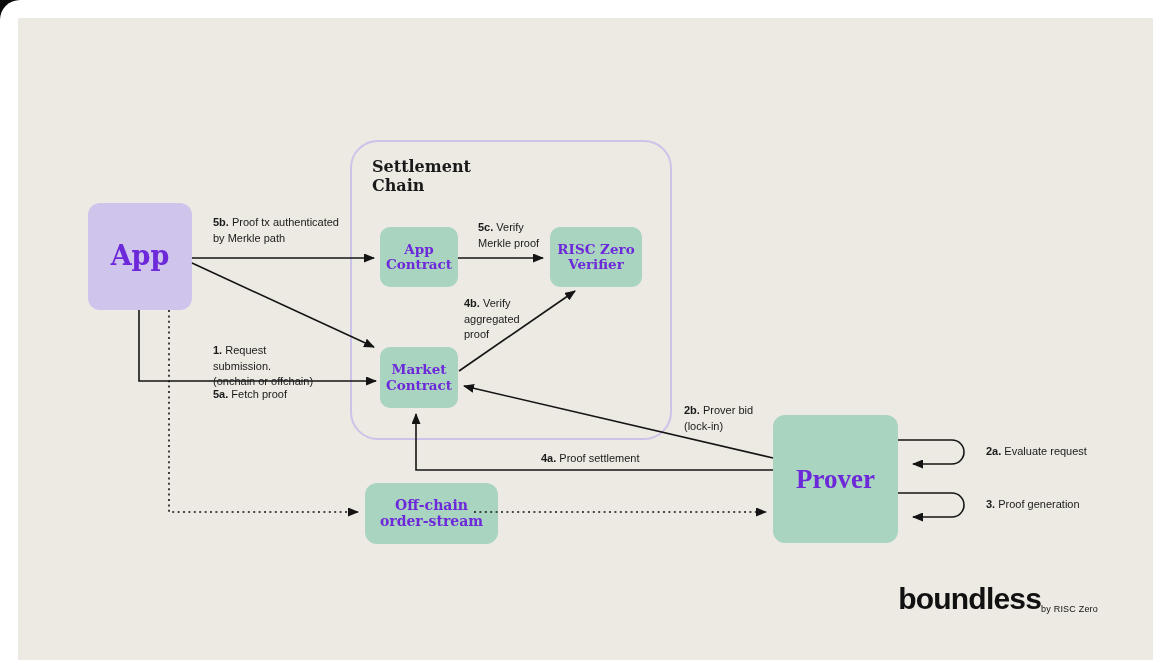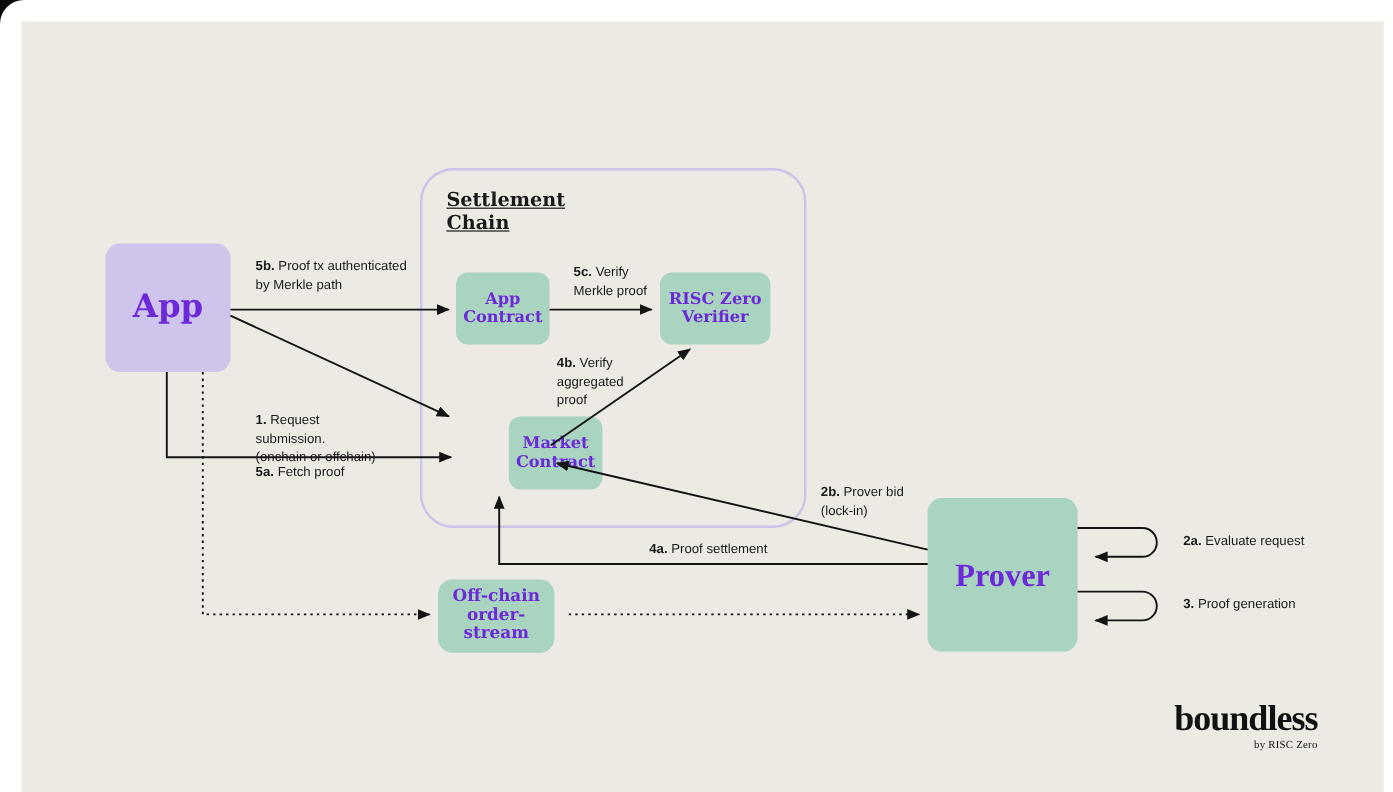--- a/index.html
+++ b/index.html
@@ -4,37 +4,37 @@
 <style>
   html,body{margin:0;padding:0;}
   body{width:1161px;height:660px;overflow:hidden;background:#000;font-family:"Liberation Sans",sans-serif;}
   .stage{position:relative;width:1161px;height:660px;}
   .corner-black{position:absolute;left:0;top:0;width:22px;height:22px;background:#0a0a0a;z-index:0;}
   .page{position:absolute;inset:0;background:var(--page-bg,#ffffff);border-top-left-radius:20px;z-index:1;}
   .panel{position:absolute;left:18px;top:18px;right:8px;bottom:0;background:var(--panel-bg,#ECEAE3);z-index:2;}
   .title{position:absolute;left:80px;top:59px;margin:0;font-size:23px;font-weight:500;letter-spacing:-0.2px;color:var(--text-ink,#1a1a1a);z-index:5;}
 
   .chain{position:absolute;left:350px;top:140px;width:322px;height:300px;border:2.5px solid var(--chain-border,#CDC2E9);border-radius:28px;box-sizing:border-box;z-index:3;}
-  .chain-label{position:absolute;left:20px;top:16px;font-family:"DejaVu Serif","Liberation Serif",serif;font-weight:700;font-size:16px;line-height:1.18;color:var(--text-ink,#1a1a1a);white-space:pre-line;text-decoration:underline;}
+  .chain-label{position:absolute;left:20px;top:16px;font-family:"DejaVu Serif","Liberation Serif",serif;font-weight:700;font-size:16px;line-height:1.18;color:var(--text-ink,#1a1a1a);white-space:pre-line;}
 
   .node{position:absolute;display:flex;align-items:center;justify-content:center;text-align:center;z-index:4;
         font-family:"DejaVu Serif","Liberation Serif",serif;font-weight:700;color:#6d28d9;}
   .node span{white-space:pre-line;line-height:1.12;}
   .node.purple{background:var(--app-node-fill,#CFC4EB);}
   .node.green{background:var(--green-node-fill,#A9D4C0);}
 
   .wires{position:absolute;left:0;top:0;z-index:6;pointer-events:none;}
   .wires path{fill:none;stroke:var(--line-ink,#141414);stroke-width:1.6;}
   .wires path.dotted{stroke-dasharray:2 3.4;}
 
   .lbl{position:absolute;font-size:11px;line-height:1.42;color:var(--text-ink,#1a1a1a);z-index:7;}
   .lbl .num{font-weight:700;}
   .lbl .txt{white-space:pre-line;}
 
-  .logo{position:absolute;right:63px;top:584px;display:flex;flex-direction:column;align-items:flex-end;z-index:7;color:#111;font-family:Liberation Serif, serif;}
+  .logo{position:absolute;right:63px;top:584px;display:flex;flex-direction:row;align-items:flex-end;z-index:7;color:#111;}
   .logo .wordmark{font-size:30px;font-weight:700;letter-spacing:-0.8px;line-height:1;}
   .logo .byline{font-size:9px;font-weight:500;letter-spacing:0.2px;margin-top:1px;}
 </style>
 </head>
 <body>
 
 <div class="stage">
   <div class="corner-black"></div>
   <div class="page"></div>
   <div class="panel"></div>
@@ -52,26 +52,26 @@
   <div class="node green" style="left:380px;top:227px;width:78px;height:60px;border-radius:10px;font-size:13.5px;">
     <span>App
 Contract</span>
   </div>
 
   <div class="node green" style="left:550px;top:227px;width:92px;height:60px;border-radius:10px;font-size:13.5px;">
     <span>RISC Zero
 Verifier</span>
   </div>
 
-  <div class="node green" style="left:380px;top:347px;width:78px;height:61px;border-radius:10px;font-size:13.5px;margin-left:44px;">
+  <div class="node green" style="left:380px;top:347px;width:78px;height:61px;border-radius:10px;font-size:13.5px;">
     <span>Market
 Contract</span>
   </div>
 
-  <div class="node green" style="left:365px;top:483px;width:97px;height:61px;border-radius:12px;font-size:14px;">
+  <div class="node green" style="left:365px;top:483px;width:133px;height:61px;border-radius:12px;font-size:14px;">
     <span>Off-chain
 order-stream</span>
   </div>
 
   <div class="node green" style="left:773px;top:415px;width:125px;height:128px;border-radius:12px;font-size:27px;font-family:Liberation Serif, serif;">
     <span>Prover</span>
   </div>
 
   <svg class="wires" width="1161" height="660" viewBox="0 0 1161 660">
     <defs>

